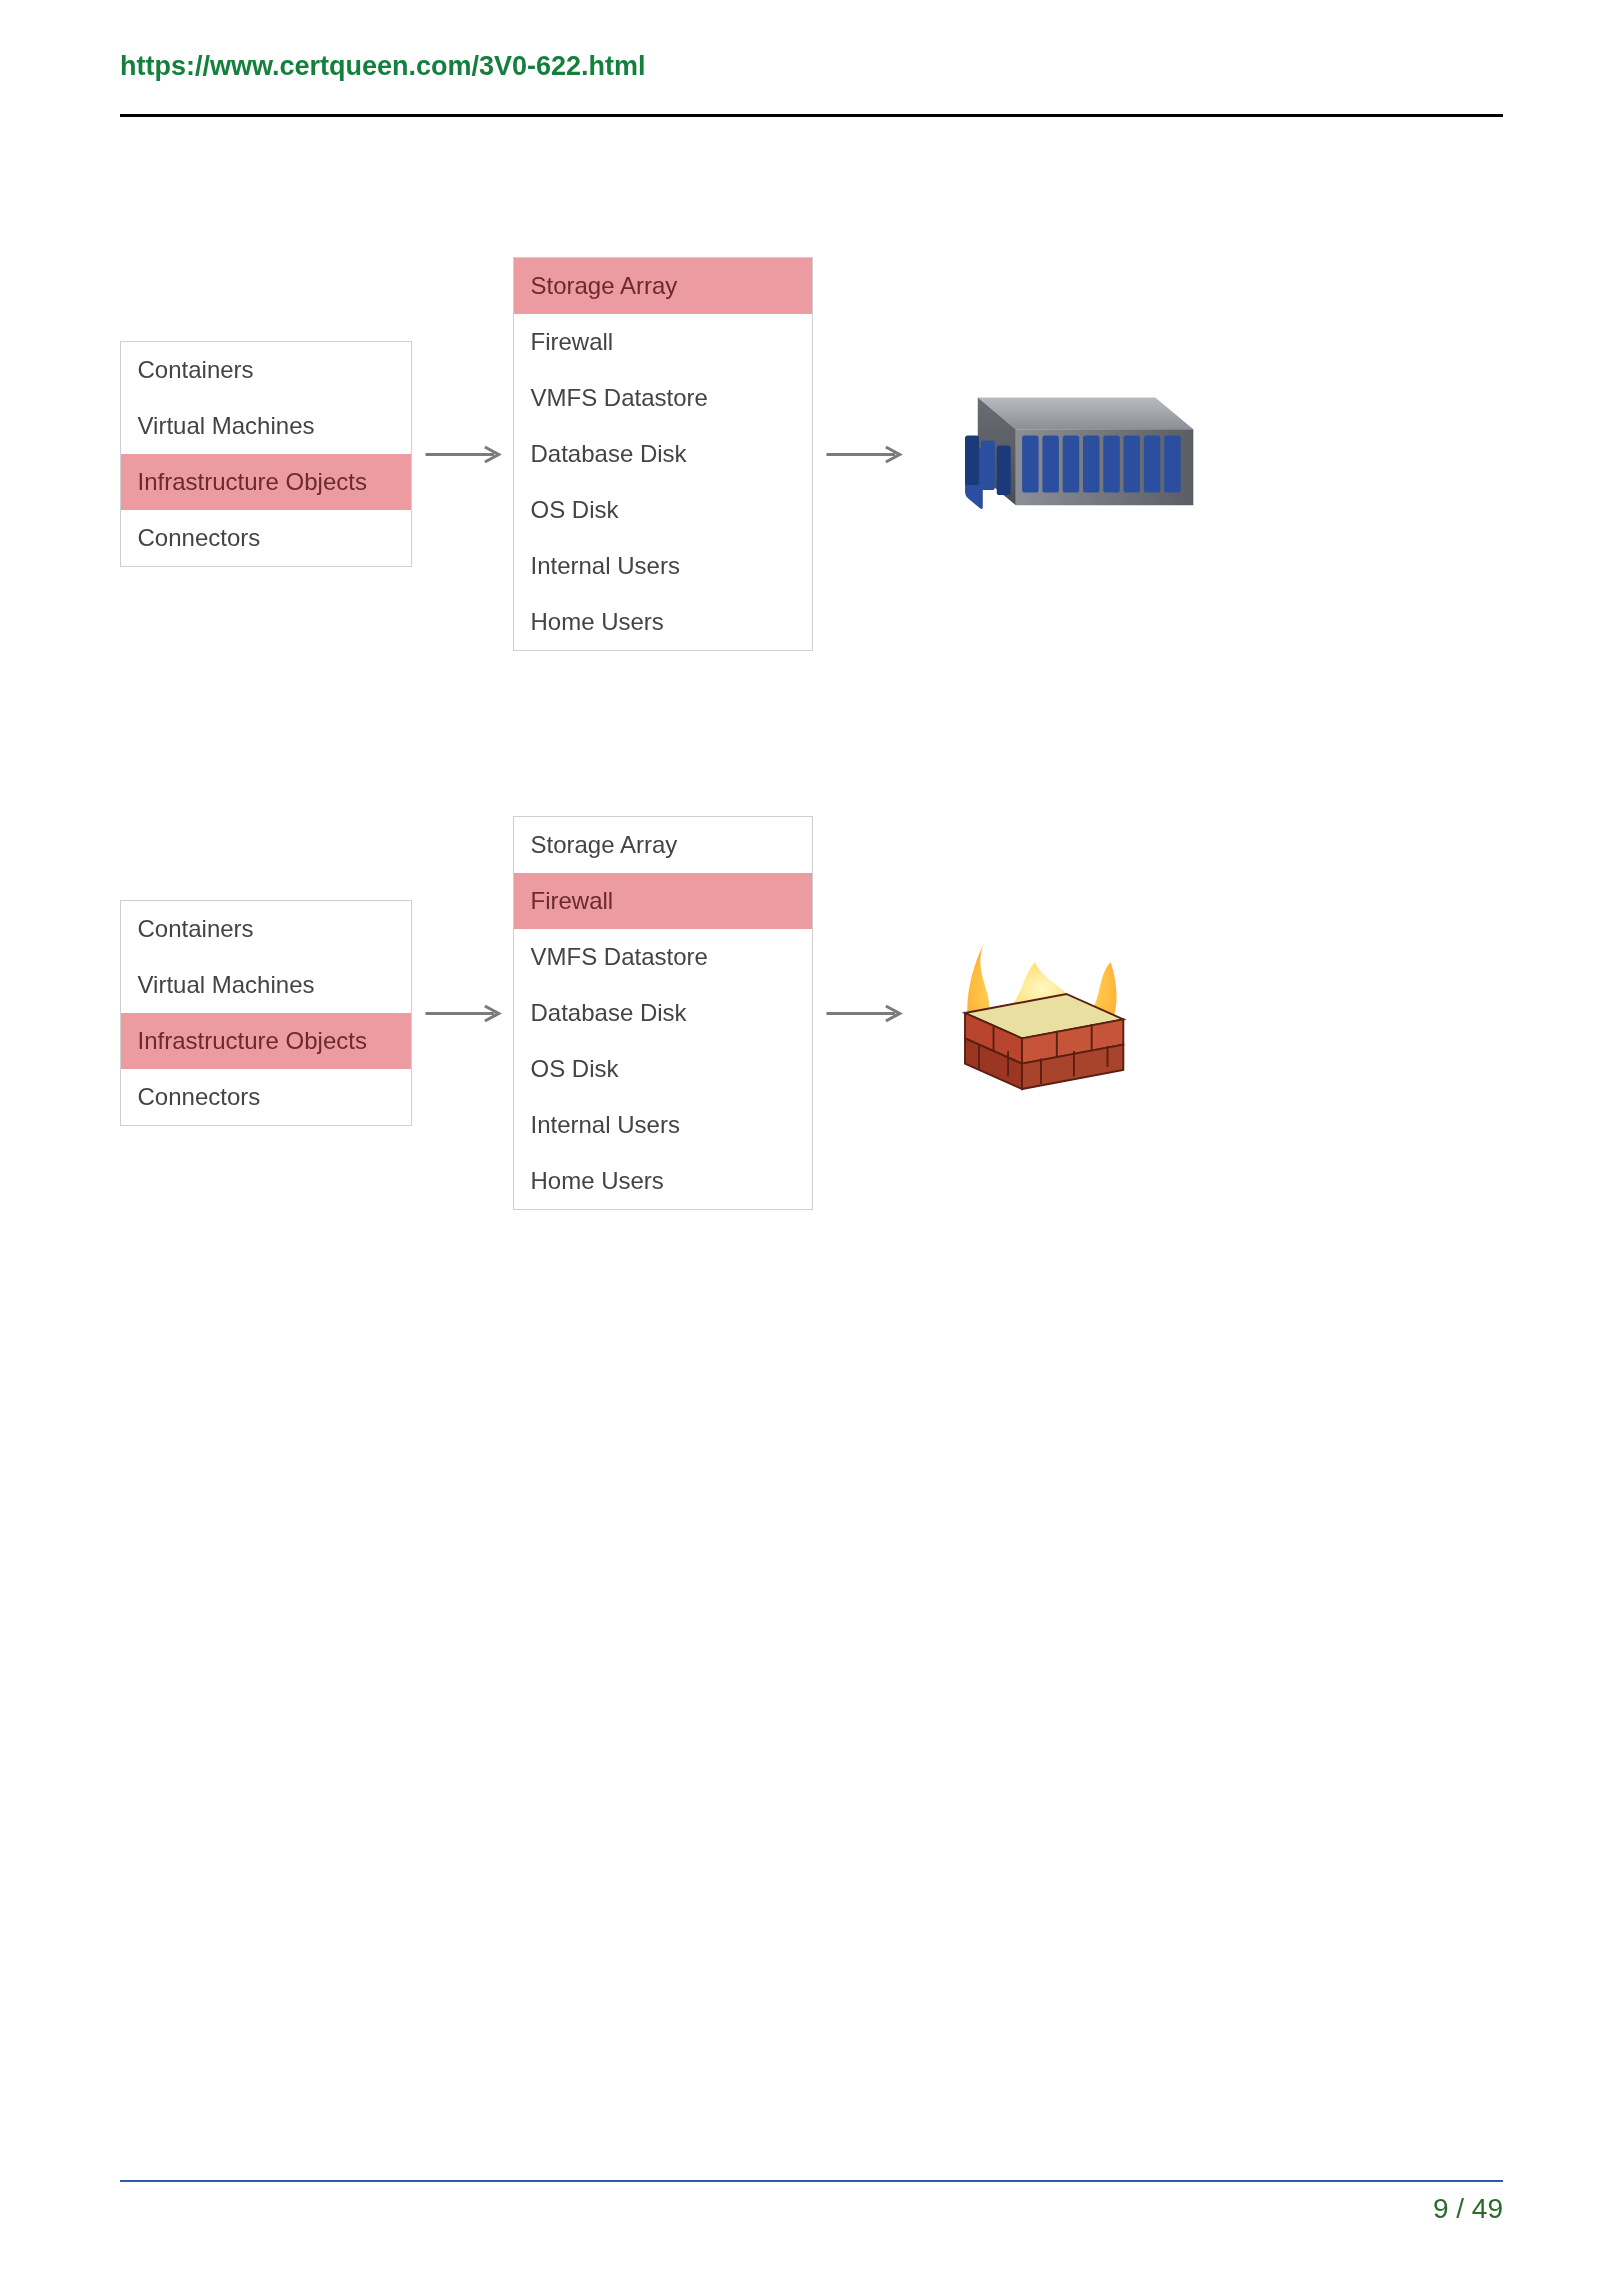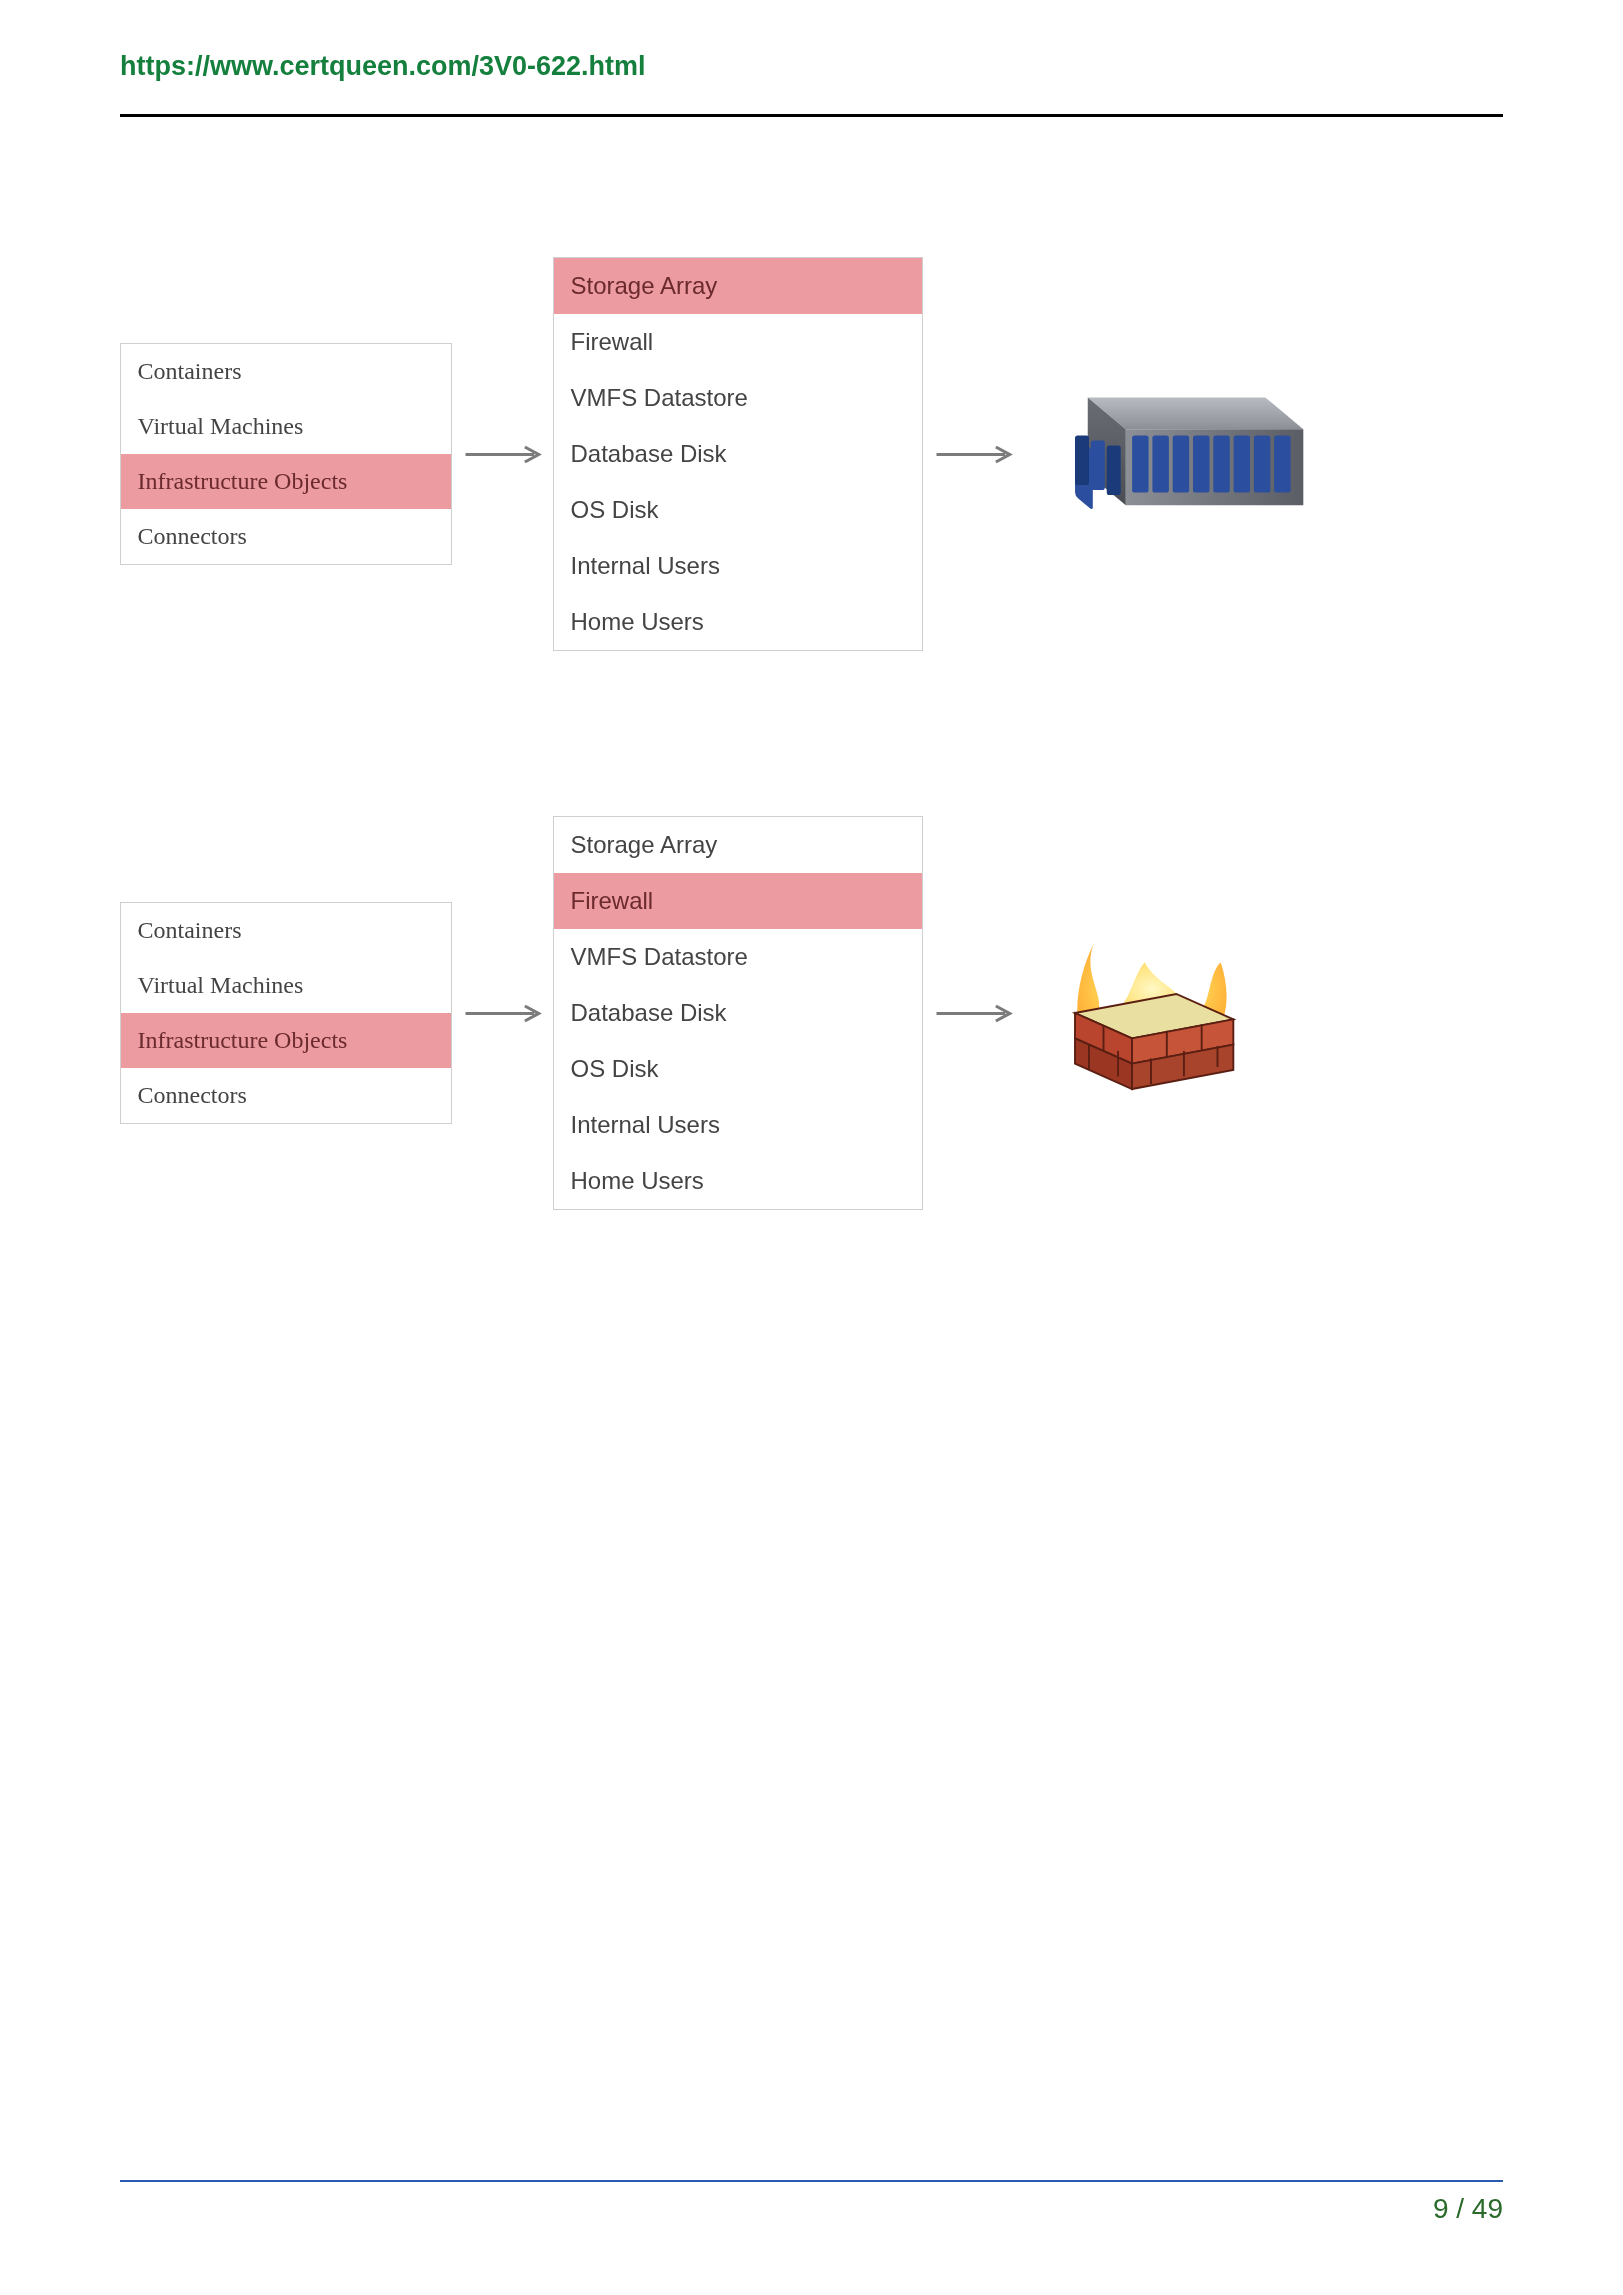--- a/index.html
+++ b/index.html
@@ -29,25 +29,24 @@
     display: flex;
     align-items: center;
     margin-bottom: 165px;
   }
   .diagram.second { margin-top: 38px; margin-bottom: 0; }
   .panel {
     border: 1.3px solid #cfcfcf;
     background: #fff;
   }
   .panel.left {
-    width: 332px;
-    font-family: Liberation Serif, serif;
+    width: 292px;
   }
   .panel.mid {
-    width: 370px;
+    width: 300px;
   }
   .item {
     padding: 14px 16.5px;
     font-size: 24px;
     color: #444;
   }
   .item.selected {
     background: #ec9ba1;
     color: #6a2a2e;
   }

